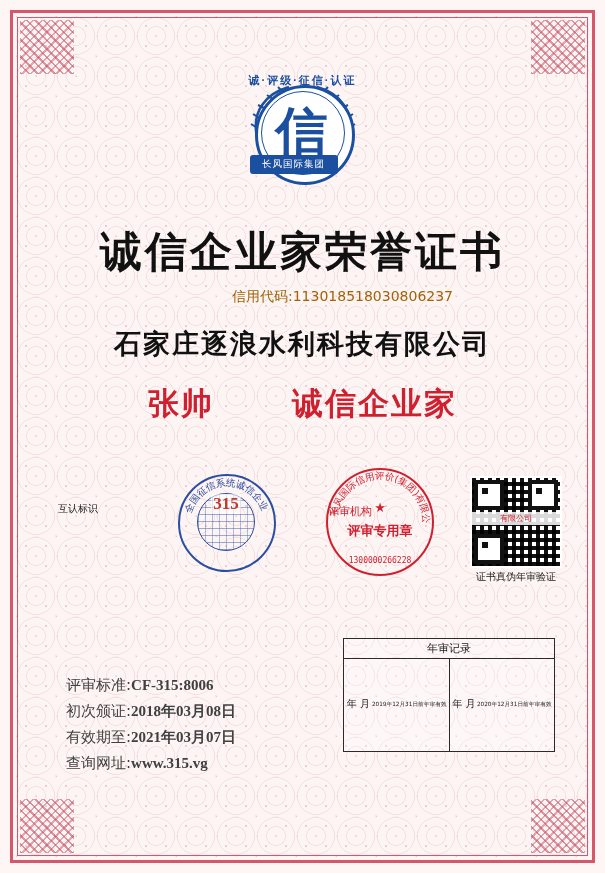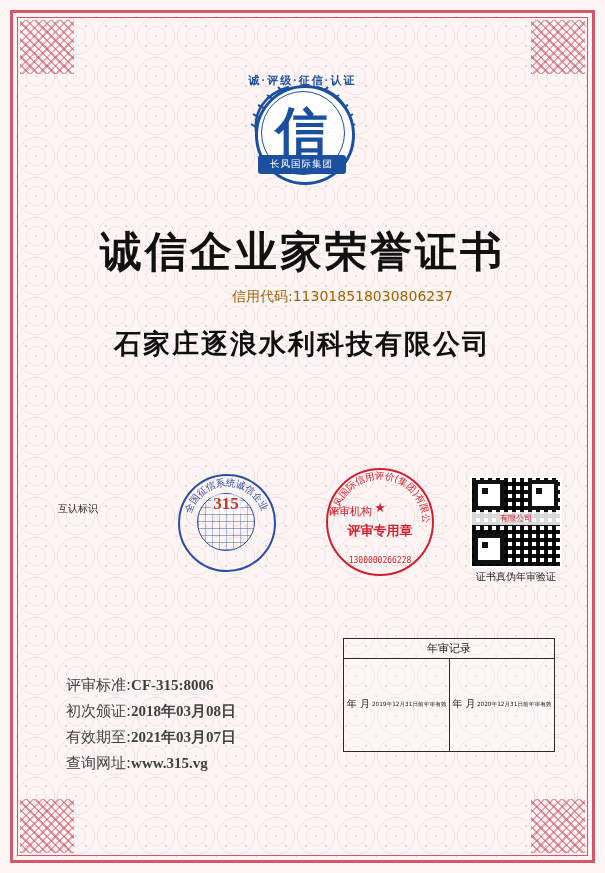--- a/index.html
+++ b/index.html
@@ -107,21 +107,21 @@
     color: #1b4fa0;
     line-height: 1;
   }
   .emblem .arc-top {
     position: absolute;
     left: 0; top: 0;
     width: 152px; height: 140px;
   }
   .emblem .band {
     position: absolute;
-    left: 31px;
+    left: 23px;
     top: 82px;
     width: 88px;
     height: 19px;
     background: #1b4fa0;
     border-radius: 3px;
     color: #fff;
     font-size: 9.5px;
     letter-spacing: 1px;
     display: flex;
     align-items: center;
@@ -426,20 +426,24 @@
         <div class="ring2"></div>
         <div class="glyph">信</div>
         <div class="band">长风国际集团</div>
       </div>
     </div>
 
     <div class="main-title">诚信企业家荣誉证书</div>
     <div class="credit-code">信用代码:113018518030806237</div>
     <div class="company">石家庄逐浪水利科技有限公司</div>
 
+    <div class="person-row">
+      <span>张帅</span>
+      <span>诚信企业家</span>
+    </div>
 
     <div class="seal-row">
 
       <div class="seal-item" style="left: 22px; top: 44px;">
         <div class="seal-caption">互认标识</div>
       </div>
 
       <div class="seal-item" style="left: 142px; top: 18px;">
         <div class="round-seal">
           <svg class="arc-text" viewBox="0 0 94 94">

